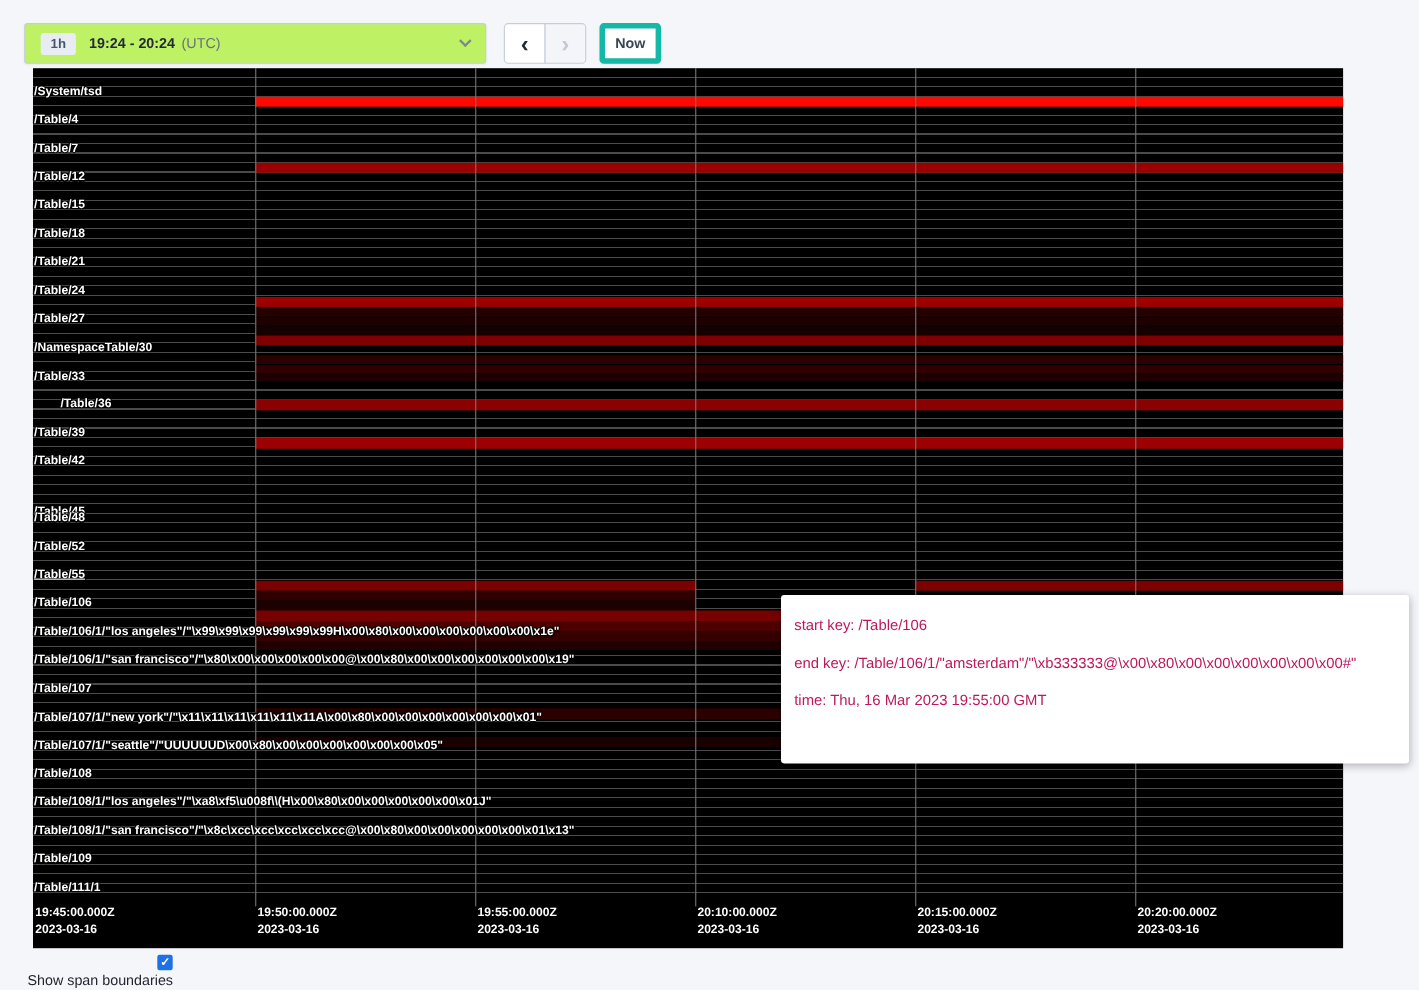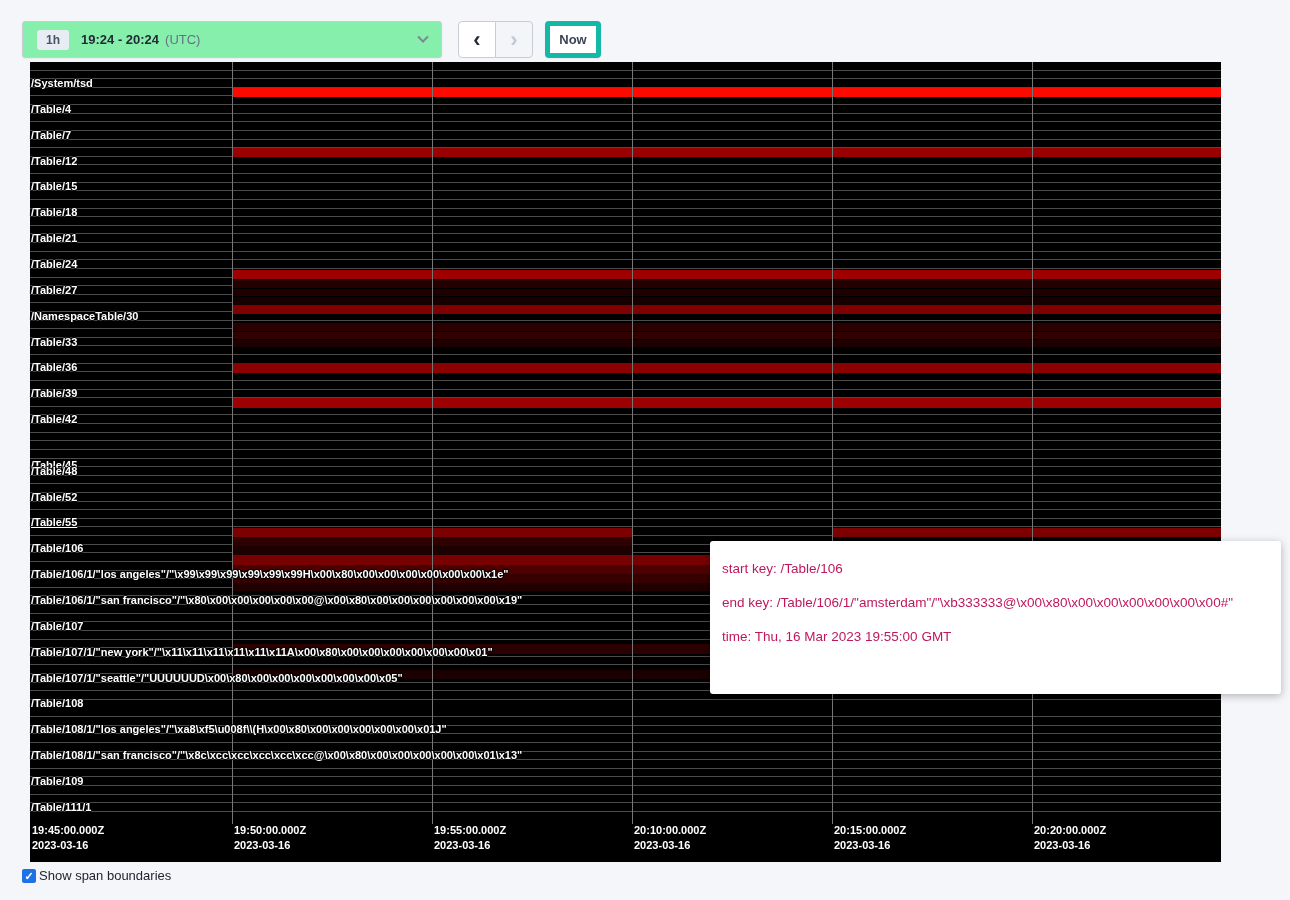--- a/index.html
+++ b/index.html
@@ -7,21 +7,21 @@
   body {
     position: relative;
     background: #f4f6fa;
     font-family: "Liberation Sans", sans-serif;
     overflow: hidden;
   }
 
   
   .range-select {
     position:absolute; left:22px; top:21px; width:420px; height:37px;
-    background:#86efac; border:1px solid #c6cdd7; border-radius:3px;
+    background:#bef264; border:1px solid #c6cdd7; border-radius:3px;
     display:flex; align-items:center; padding:0 14px; gap:12px;
     box-shadow:0 1px 2px rgba(40,50,70,.06); cursor:pointer;
   }
   .preset-badge {
     background:#e8edf4; color:#475468; font-size:12px; font-weight:bold;
     padding:4px 9px; border-radius:3px; line-height:1;
   }
   .range-text { font-size:13px; font-weight:bold; color:#242a35; }
   .range-tz { font-size:13px; color:#67707f; margin-left:-6px; }
   .chevron-down {
@@ -74,21 +74,21 @@
     position:absolute; left:710px; top:541px; width:571px; height:153px;
     background:#fff; border-radius:3px; z-index:10;
     box-shadow:0 2px 8px rgba(0,0,0,.28);
     padding:11px 12px 0 12px; overflow:hidden;
   }
   .kv-tooltip .line {
     font-size:13.5px; color:#be185d; line-height:34px; white-space:nowrap;
   }
 
   
-  .footer-row { position:absolute; left:22px; top:867px; display:flex; align-items:center; cursor:pointer; }
+  .footer-row { position:absolute; left:22px; top:867px; display:flex; align-items:flex-end; cursor:pointer;flex-direction:column; }
   .cbx {
     width:14px; height:14px; border-radius:2px; background:#1f72e6;
     position:relative; flex:none; margin-top:1px;
   }
   .cbx.checked::after {
     content:"✓"; position:absolute; left:0; top:0; width:14px; height:14px;
     color:#fff; font-size:11px; font-weight:bold; line-height:14px; text-align:center;
   }
   .cbx-label { font-size:13px; color:#22262d; margin-left:3px; line-height:17px; }
 </style>
@@ -142,21 +142,21 @@
     <div class="row-label" style="top: 40.85px;">/Table/4</div>
     <div class="row-label" style="top: 66.7px;">/Table/7</div>
     <div class="row-label" style="top: 92.55px;">/Table/12</div>
     <div class="row-label" style="top: 118.4px;">/Table/15</div>
     <div class="row-label" style="top: 144.25px;">/Table/18</div>
     <div class="row-label" style="top: 170.1px;">/Table/21</div>
     <div class="row-label" style="top: 195.95px;">/Table/24</div>
     <div class="row-label" style="top: 221.8px;">/Table/27</div>
     <div class="row-label" style="top: 247.65px;">/NamespaceTable/30</div>
     <div class="row-label" style="top: 273.5px;">/Table/33</div>
-    <div class="row-label" style="top: 299.35px;">/Table/36</div>
+    <div class="row-label" style="top: 299.35px; padding-left: 24px;">/Table/36</div>
     <div class="row-label" style="top: 325.2px;">/Table/39</div>
     <div class="row-label" style="top: 351.05px;">/Table/42</div>
     <div class="row-label" style="top: 376.9px; margin-top: 20px;">/Table/45</div>
     <div class="row-label" style="top: 402.75px;">/Table/48</div>
     <div class="row-label" style="top: 428.6px;">/Table/52</div>
     <div class="row-label" style="top: 454.45px; text-decoration: underline;">/Table/55</div>
     <div class="row-label" style="top: 480.3px;">/Table/106</div>
     <div class="row-label" style="top: 506.15px;">/Table/106/1/"los angeles"/"\x99\x99\x99\x99\x99\x99H\x00\x80\x00\x00\x00\x00\x00\x00\x1e"</div>
     <div class="row-label" style="top: 532px;">/Table/106/1/"san francisco"/"\x80\x00\x00\x00\x00\x00@\x00\x80\x00\x00\x00\x00\x00\x00\x19"</div>
     <div class="row-label" style="top: 557.85px;">/Table/107</div>

